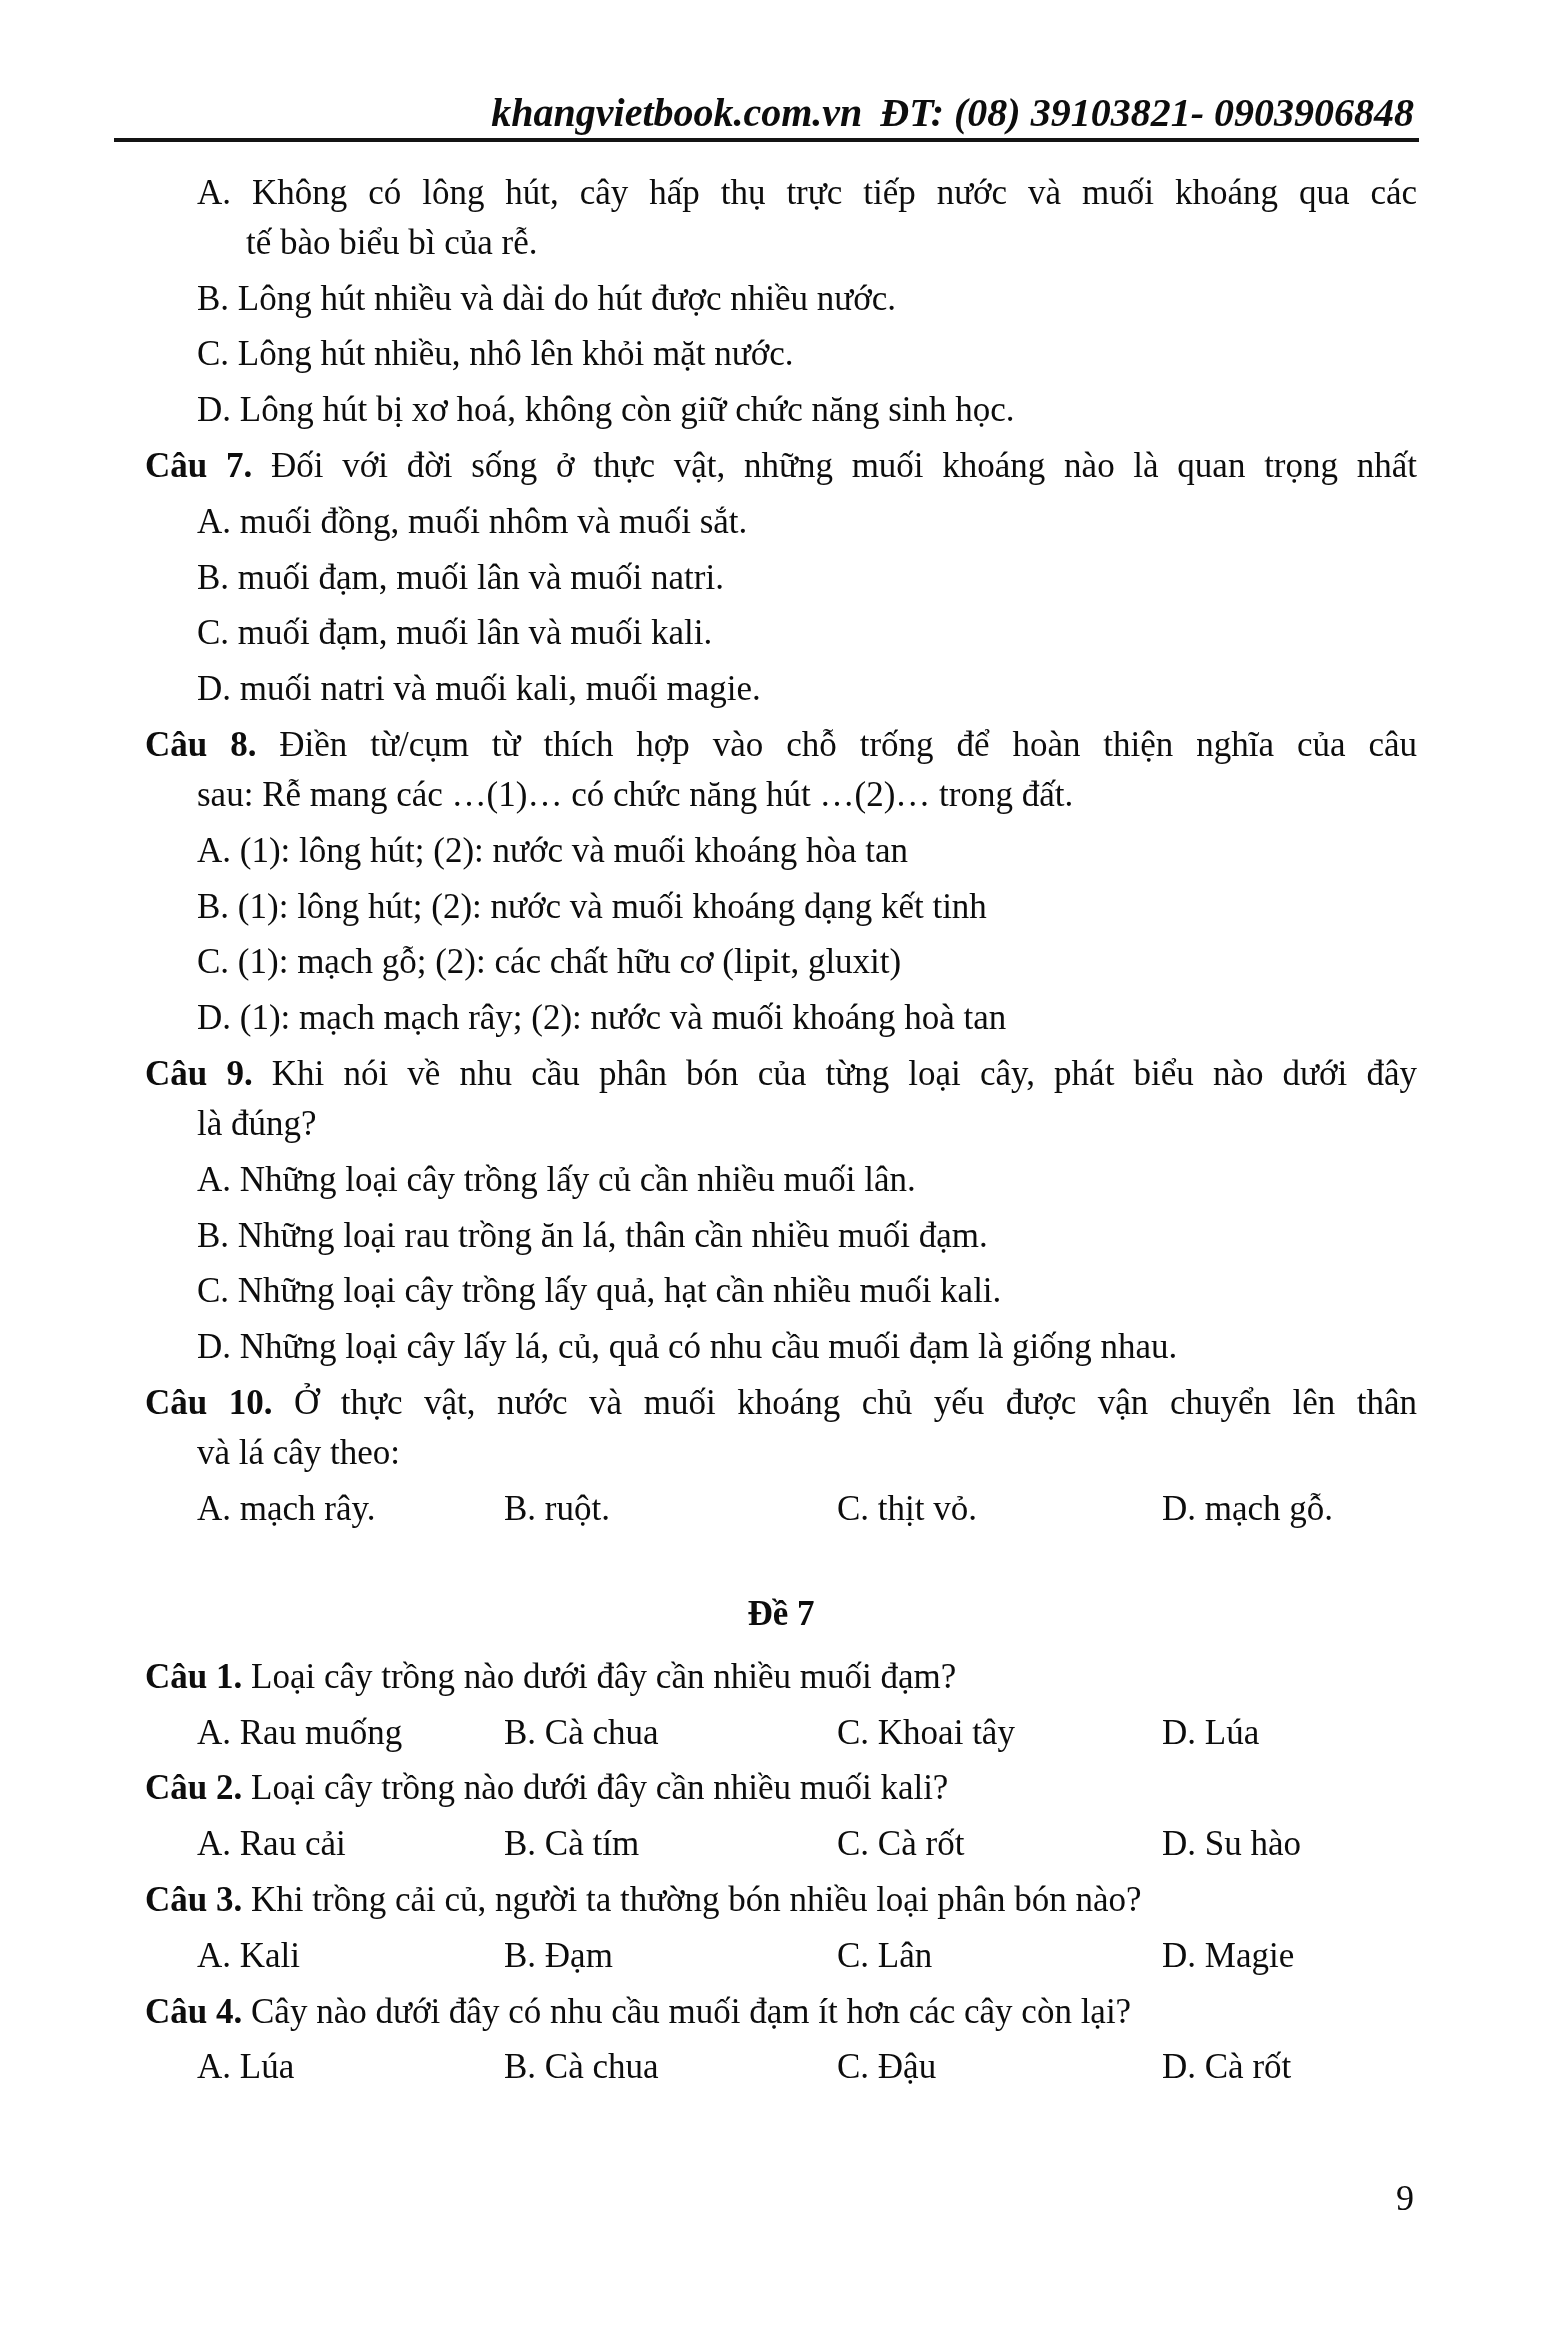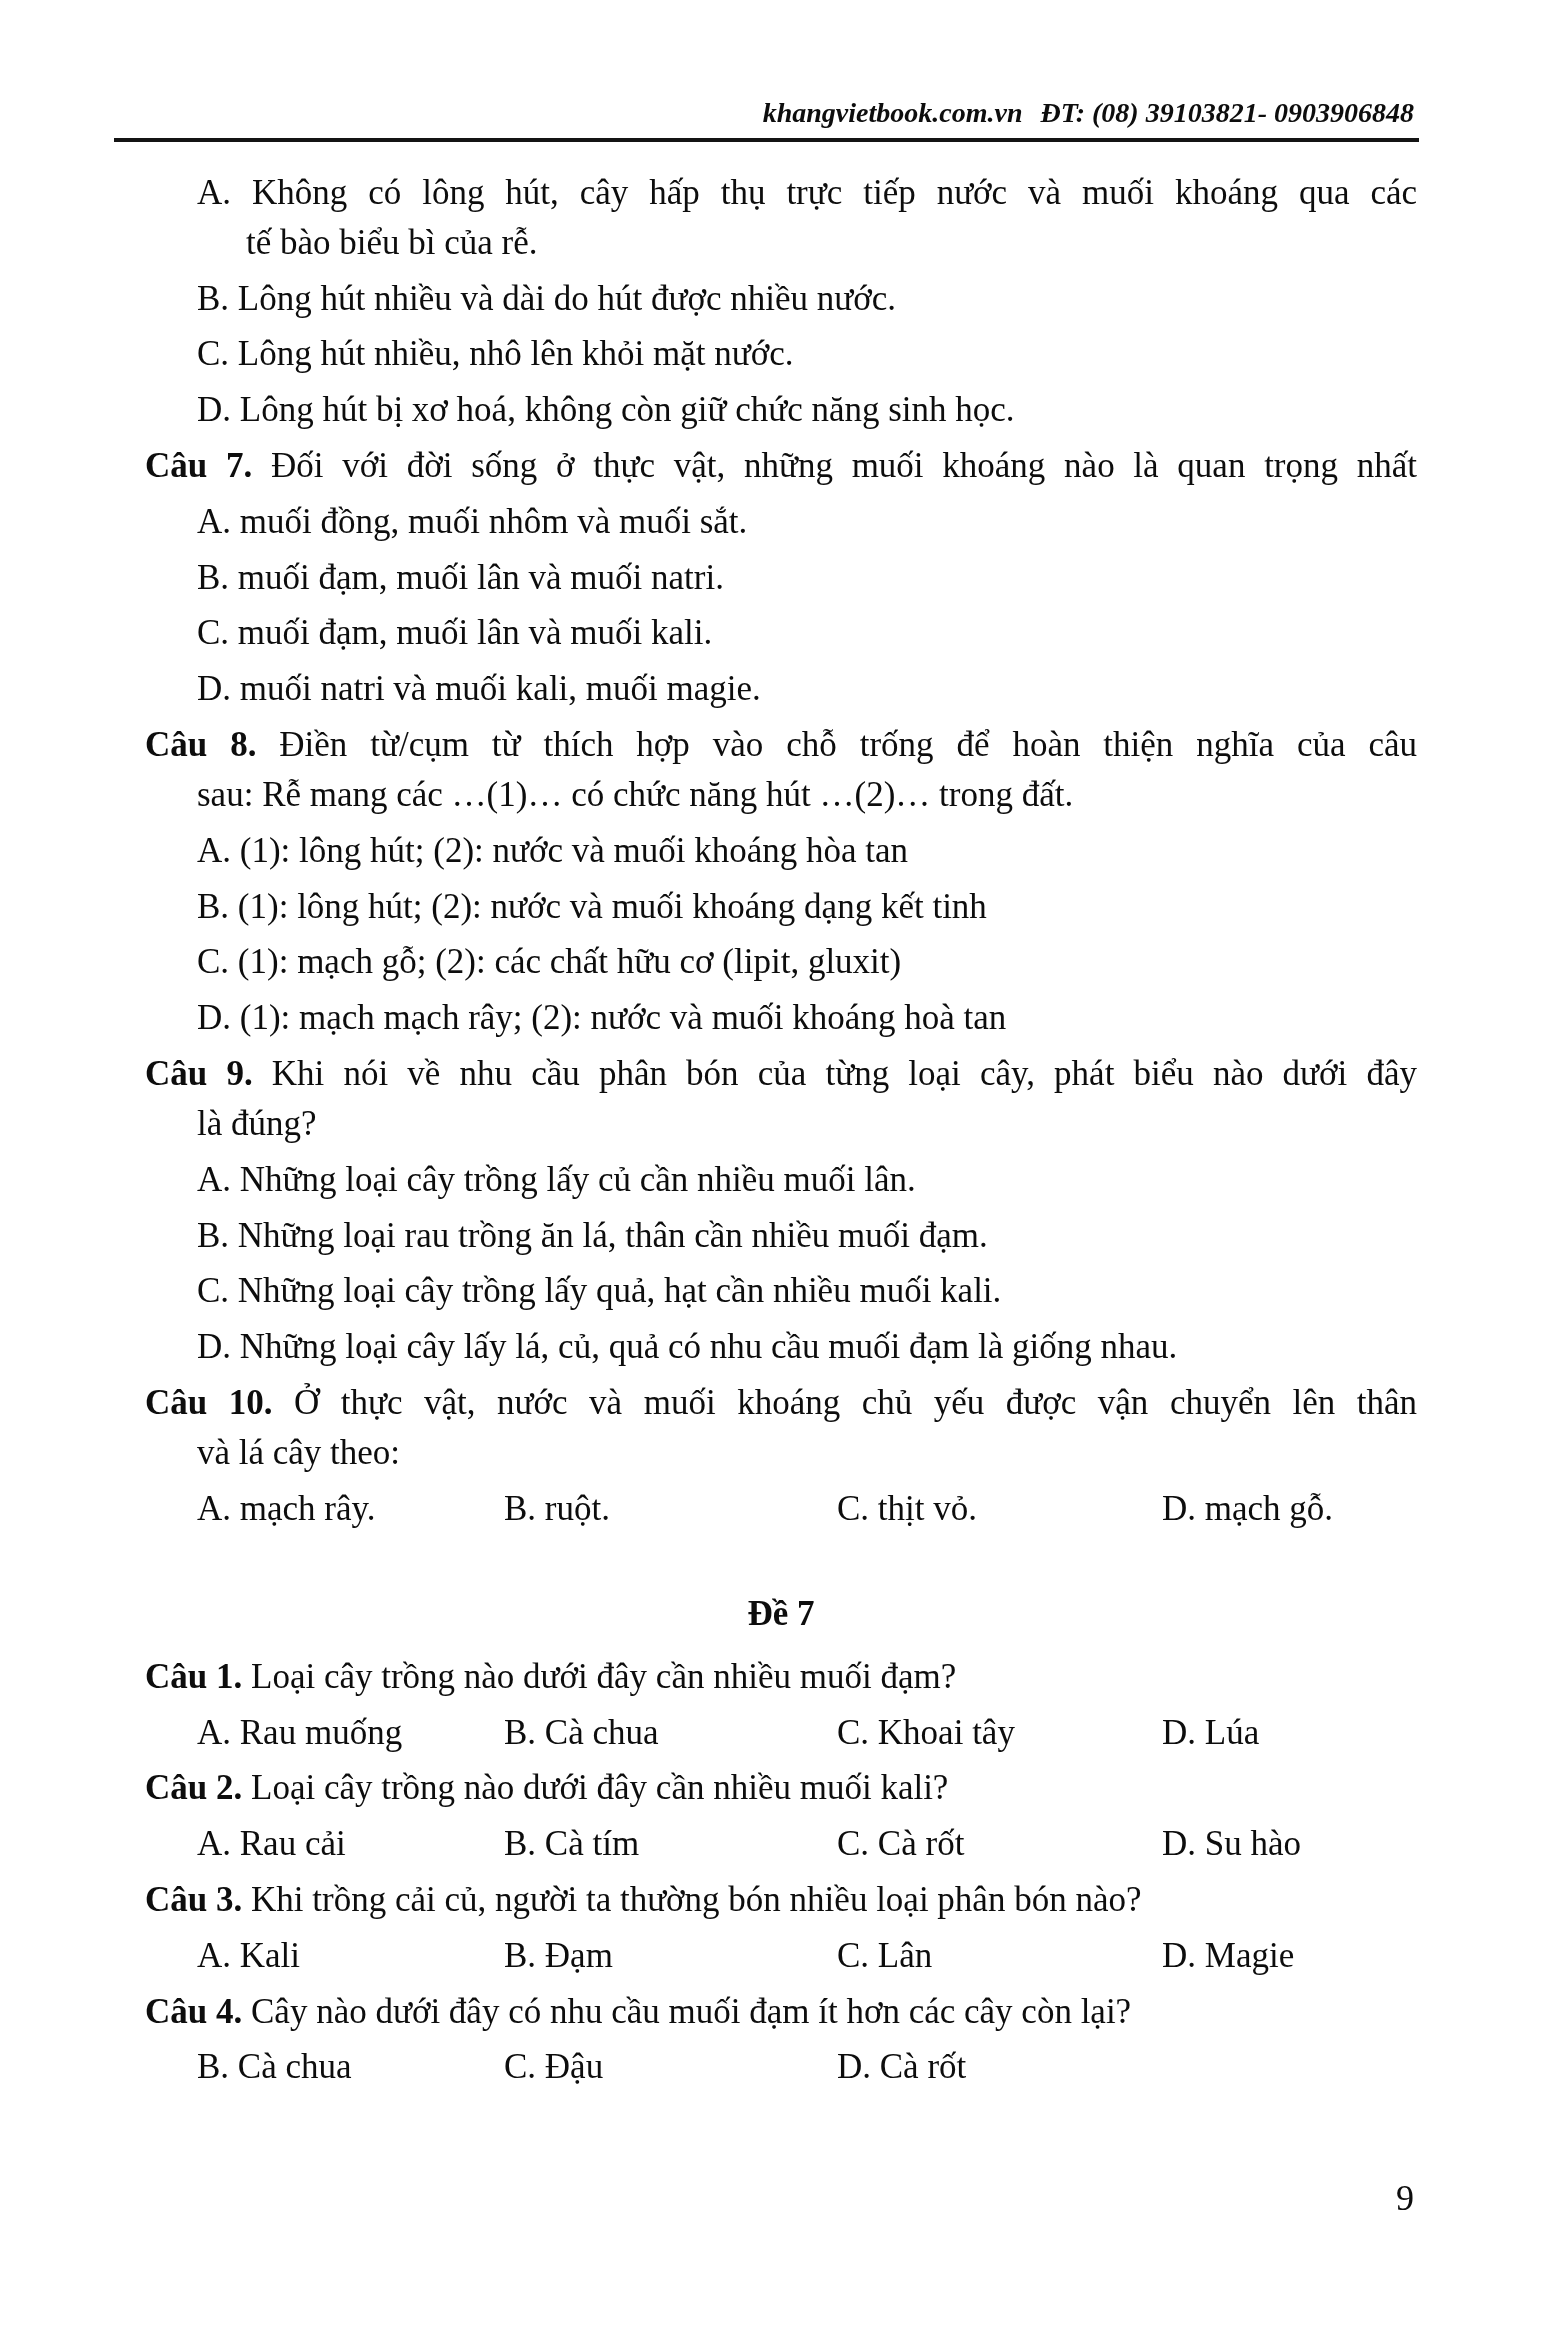--- a/index.html
+++ b/index.html
@@ -9,21 +9,21 @@
     background: #ffffff;
     color: #0d0d0d;
     font-family: "Liberation Serif", serif;
     position: relative;
     overflow: hidden;
   }
   .page-header {
     position: absolute;
     top: 88px;
     right: 147px;
-    font-size: 28px;
+    font-size: 40px;
     line-height: 50px;
     font-weight: bold;
     font-style: italic;
     white-space: nowrap;
   }
   .page-header .phone { margin-left: 18px; }
   .header-rule {
     position: absolute;
     top: 138px;
     left: 114px;
@@ -123,20 +123,21 @@
     </div>
     <div class="line q"><b>Câu 3.</b> Khi trồng cải củ, người ta thường bón nhiều loại phân bón nào?</div>
     <div class="line row">
       <span>A. Kali</span>
       <span>B. Đạm</span>
       <span>C. Lân</span>
       <span>D. Magie</span>
     </div>
     <div class="line q"><b>Câu 4.</b> Cây nào dưới đây có nhu cầu muối đạm ít hơn các cây còn lại?</div>
     <div class="line row">
+      <span>A. Lúa</span>
       <span>B. Cà chua</span>
       <span>C. Đậu</span>
       <span>D. Cà rốt</span>
     </div>
   </div>
 
 <div class="page-number">9</div>
 
 
 </body></html>

